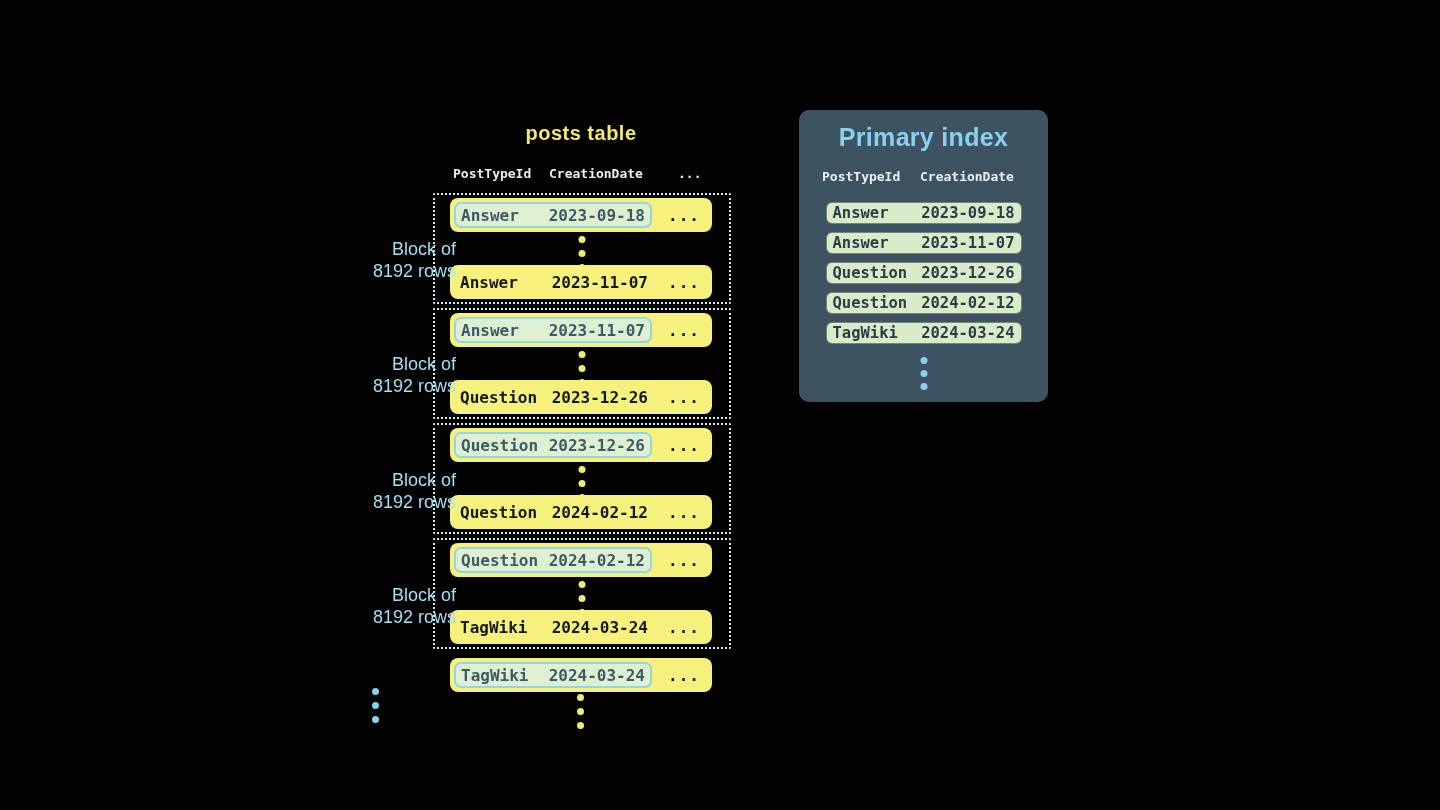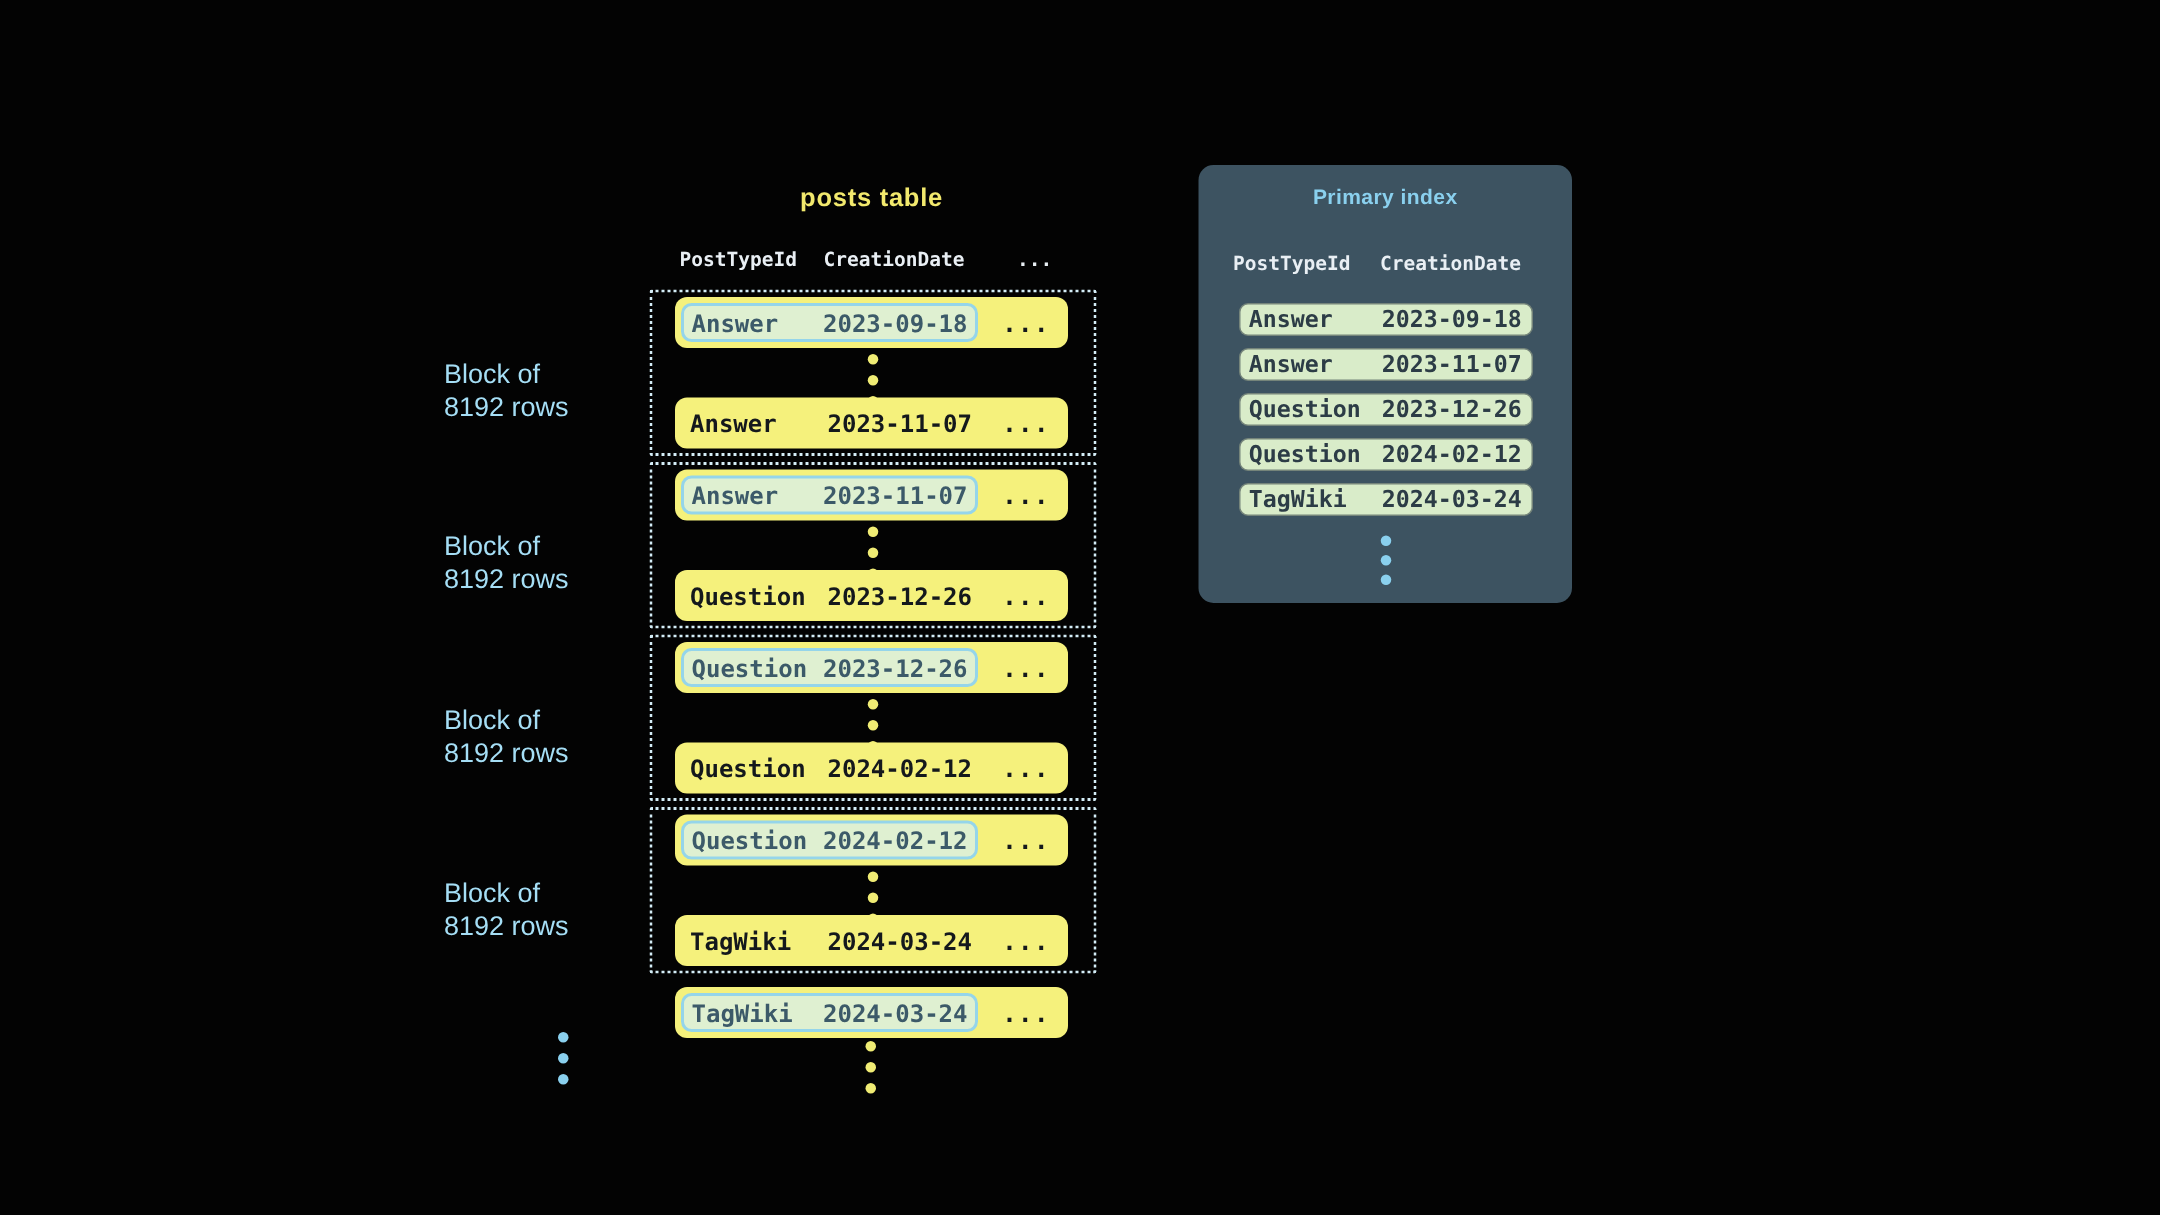--- a/index.html
+++ b/index.html
@@ -5,21 +5,21 @@
   html,body{margin:0;padding:0;background:#000;}
   .stage{
     position:relative;width:1440px;height:810px;background:#030303;
     font-family:"Liberation Sans",sans-serif;overflow:hidden;
   }
   .mono{font-family:"DejaVu Sans Mono",monospace;text-decoration:underline;}
 
   
   .pt-title{
     position:absolute;left:431px;top:122px;width:300px;text-align:center;
-    font-size:17px;font-weight:700;color:#f2e96d;letter-spacing:.5px;
+    font-size:20px;font-weight:700;color:#f2e96d;letter-spacing:.5px;
   }
   .pt-headers{
     position:absolute;left:433px;top:166px;width:298px;height:18px;
     color:#e9eff4;font-size:13px;font-weight:700;
   }
   .pt-headers .h1{position:absolute;left:20px;}
   .pt-headers .h2{position:absolute;left:116px;}
   .pt-headers .h3{position:absolute;left:245px;}
   .pi-headers .h1{position:absolute;left:23px;}
   .pi-headers .h2{position:absolute;left:121px;}
@@ -51,33 +51,33 @@
 
   .vdots{position:absolute;display:flex;flex-direction:column;gap:7px;}
   .vdots i{width:7px;height:7px;border-radius:50%;display:block;}
   .vdots.yellow i{background:#f0ec74;}
   .vdots.blue i{background:#8ad0ee;}
   .block .vdots{left:50%;top:41px;transform:translateX(-50%);}
   .vdots.bottom-center{left:577px;top:694px;}
   .vdots.bottom-left{left:372px;top:688px;}
 
   .blabel{
-    position:absolute;left:296px;width:160px;text-align:left;
+    position:absolute;left:296px;width:160px;text-align:right;
     color:#a5def5;font-size:18px;line-height:21.5px;font-weight:400;
   }
   .l1{top:239px}.l2{top:354px}.l3{top:470px}.l4{top:585px}
 
   
   .panel{
     position:absolute;left:799px;top:110px;width:249px;height:292px;
     background:#3d5361;border-radius:10px;
   }
   .panel-title{
     position:absolute;top:13px;left:0;right:0;text-align:center;
-    font-size:14px;font-weight:700;color:#8ad0ee;letter-spacing:.3px;
+    font-size:25px;font-weight:700;color:#8ad0ee;letter-spacing:.3px;
   }
   .pi-headers{
     position:absolute;top:59px;left:0;width:100%;height:16px;
     color:#e9eff4;font-size:13px;font-weight:700;
   }
   .pi-rows{
     position:absolute;top:92px;left:0;right:0;
     display:flex;flex-direction:column;align-items:center;gap:8px;
   }
   .pill{

